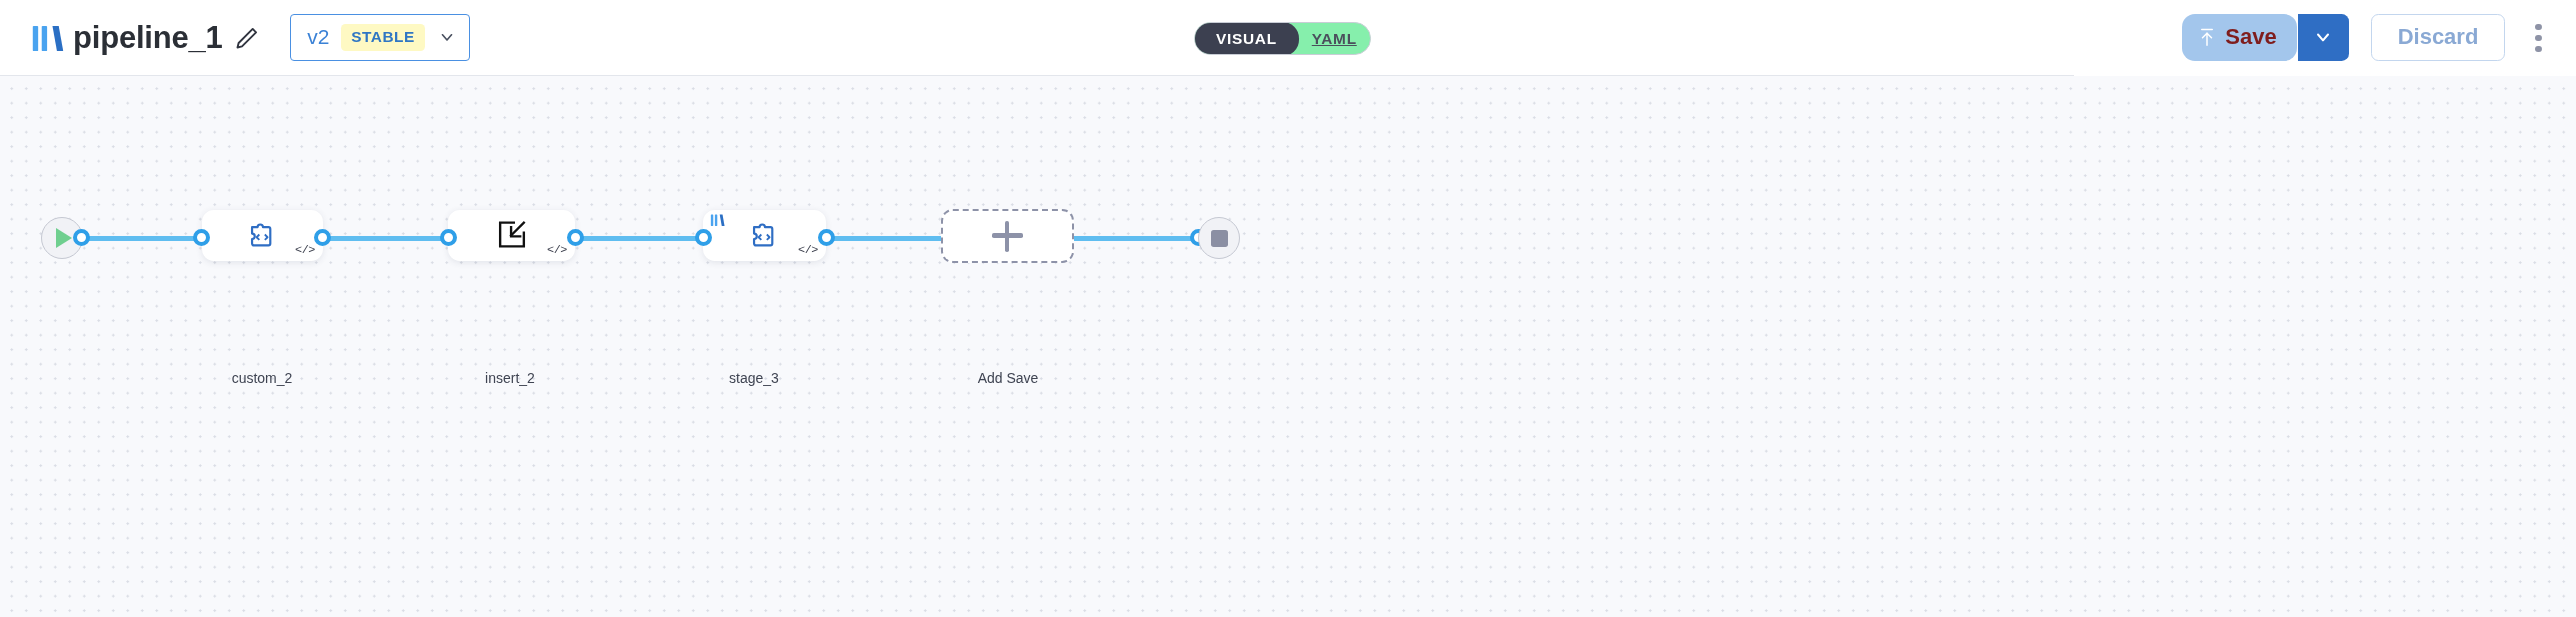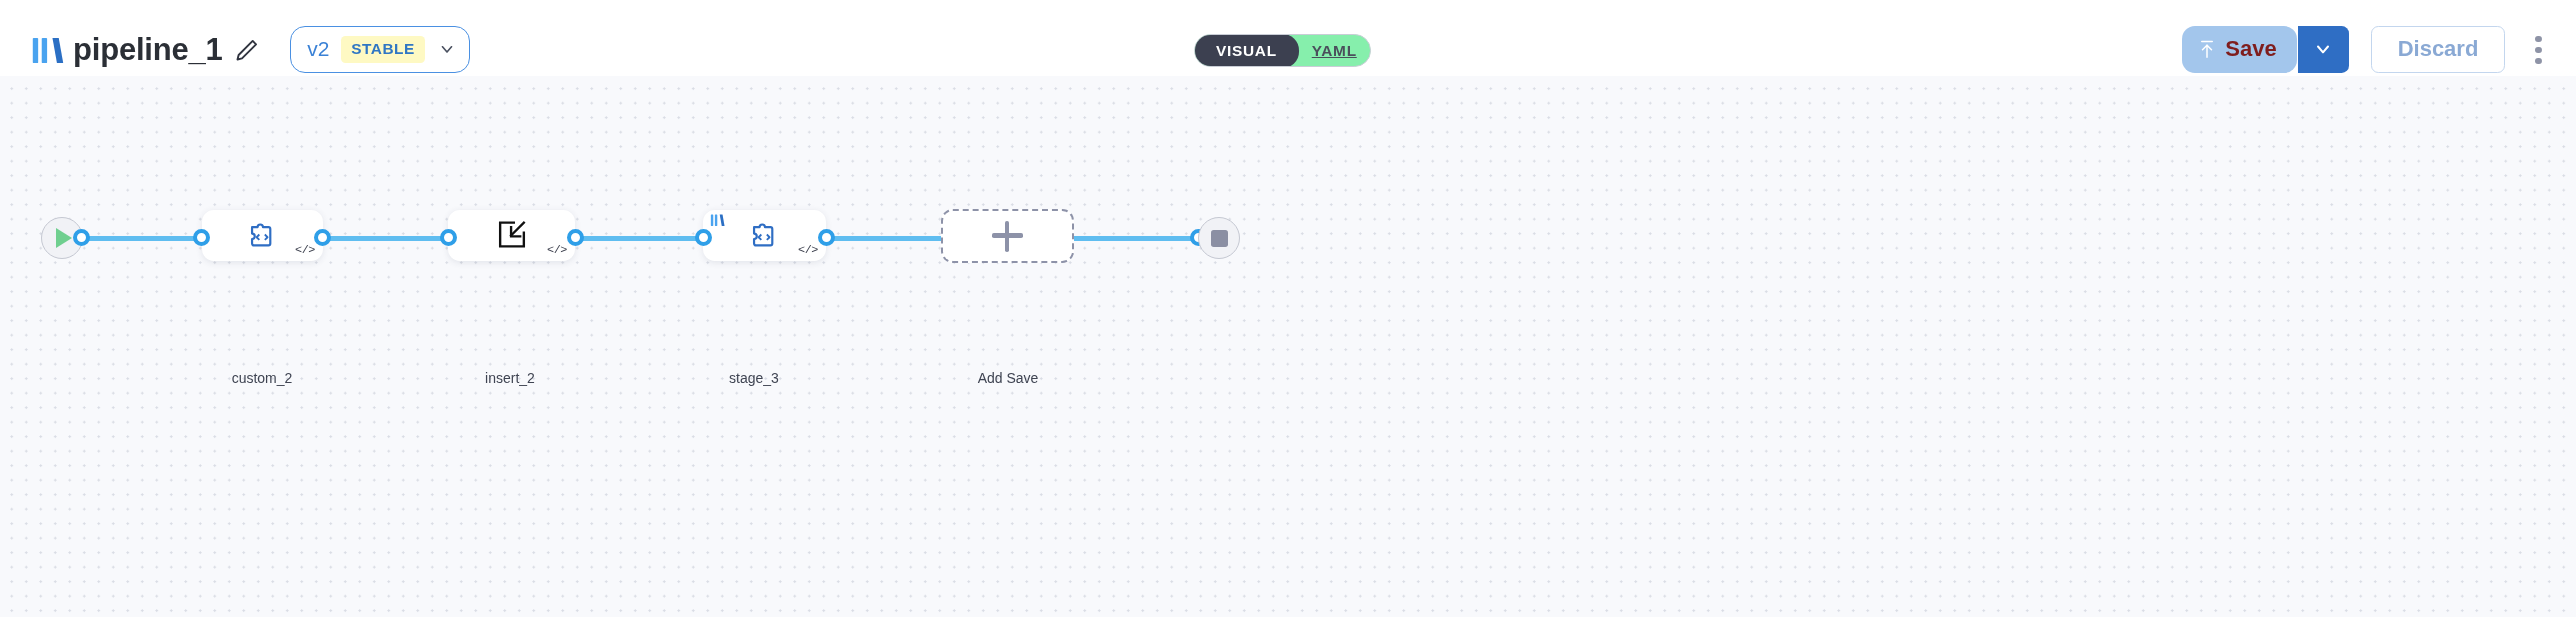--- a/index.html
+++ b/index.html
@@ -22,21 +22,20 @@
 
   
   .header {
     position: absolute;
     top: 0; left: 0;
     width: 2074px;
     height: 76px;
     background: #ffffff;
     border-bottom: 0.9px solid #e3e6ec;
     box-sizing: border-box;
-    margin-top: 12px;
   }
 
   .logo-mark {
     position: absolute;
     left: 31px;
     top: 22px;
     width: 34px;
     height: 33px;
   }
 
@@ -60,21 +59,21 @@
     cursor: pointer;
   }
 
   .version-chip {
     position: absolute;
     left: 290px;
     top: 13.6px;
     height: 47px;
     box-sizing: border-box;
     border: 1.4px solid #4a90e2;
-    border-radius: 15px;
+    border-radius: 4px;
     background: #ffffff;
     display: flex;
     align-items: center;
     padding: 0 12.7px 0 16.3px;
     gap: 11.8px;
     cursor: pointer;
   }
   .version-chip .ver-label {
     font-size: 21px;
     color: #3b82d6;

